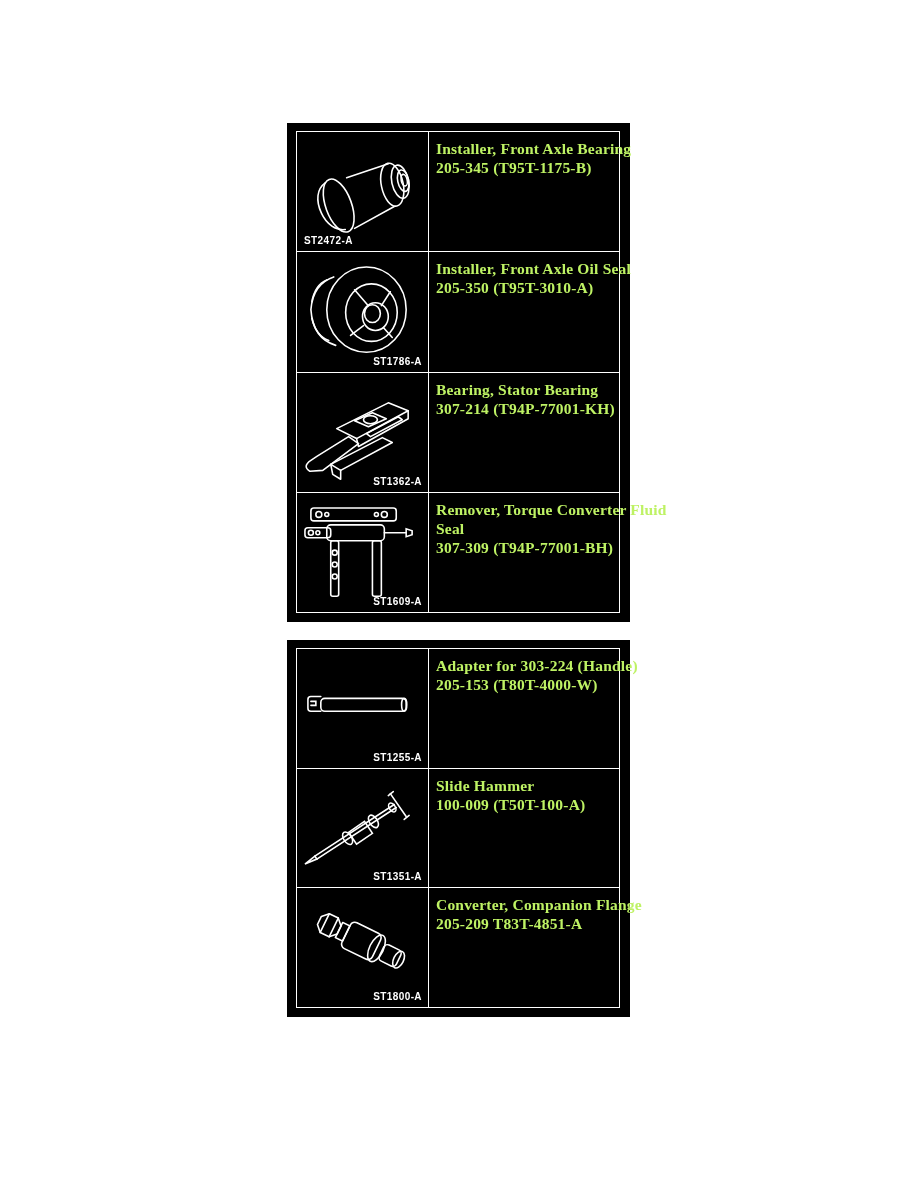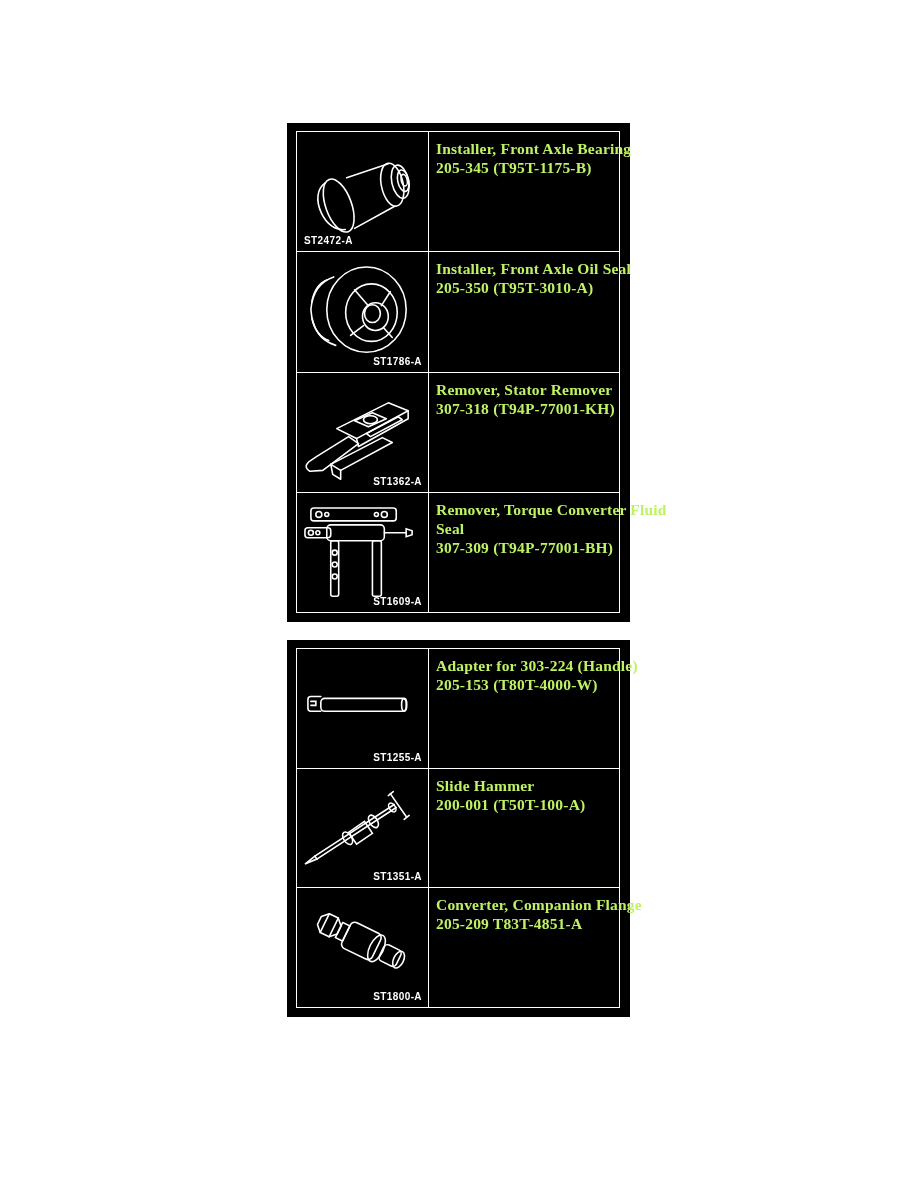--- a/index.html
+++ b/index.html
@@ -118,22 +118,22 @@
               <ellipse cx="74" cy="43" rx="7" ry="4"></ellipse>
               <path d="M70 57 L102 40 L106 43 L74 60 Z"></path>
               <path d="M14 84 q-9 6 -1 11 l13 -1 L62 67 l-10 -7 L20 80 Z"></path>
               <path d="M34 88 L86 61 L96 66 L44 94 Z"></path>
               <path d="M44 94 L44 103 L36 98 L34 88"></path>
             </g>
           </svg>
           <span class="tool-id">ST1362-A</span>
         </div>
         <div class="desc-cell">
-          <div class="desc-line">Remover, Stator Remover</div>
-          <div class="desc-line">307-318 (T94P-77001-KH)</div>
+          <div class="desc-line">Bearing, Stator Bearing</div>
+          <div class="desc-line">307-214 (T94P-77001-KH)</div>
         </div>
       </div>
 
       <div class="tool-row">
         <div class="img-cell">
           <svg viewBox="0 0 132 112" preserveAspectRatio="xMidYMid meet">
             <g stroke="#ffffff" stroke-width="1.6" fill="none" stroke-linecap="round">
               <rect x="14" y="11" width="86" height="13" rx="3"></rect>
               <circle cx="22" cy="17.5" r="3"></circle>
                 <circle cx="30" cy="17.5" r="2"></circle>
@@ -197,21 +197,21 @@
               <ellipse cx="77" cy="49" rx="4" ry="7" transform="rotate(-33 77 49)"></ellipse>
               <ellipse cx="96" cy="35" rx="3" ry="5" transform="rotate(-33 96 35)"></ellipse>
               <path d="M94 21 L110 44"></path>
               <path d="M92 23 l5 -4 M108 47 l5 -4"></path>
             </g>
           </svg>
           <span class="tool-id">ST1351-A</span>
         </div>
         <div class="desc-cell">
           <div class="desc-line">Slide Hammer</div>
-          <div class="desc-line">200-001 (T50T-100-A)</div>
+          <div class="desc-line">100-009 (T50T-100-A)</div>
         </div>
       </div>
 
       <div class="tool-row">
         <div class="img-cell">
           <svg viewBox="0 0 132 112" preserveAspectRatio="xMidYMid meet">
             <g stroke="#ffffff" stroke-width="1.6" fill="none" stroke-linejoin="round" stroke-linecap="round" transform="rotate(26 66 54)">
               <path d="M16 46 l6 -6 h10 l6 6 v9 l-6 6 H22 l-6 -6 z"></path>
               <path d="M22 40 v21 M32 40 v21"></path>
               <rect x="38" y="42" width="8" height="17"></rect>

